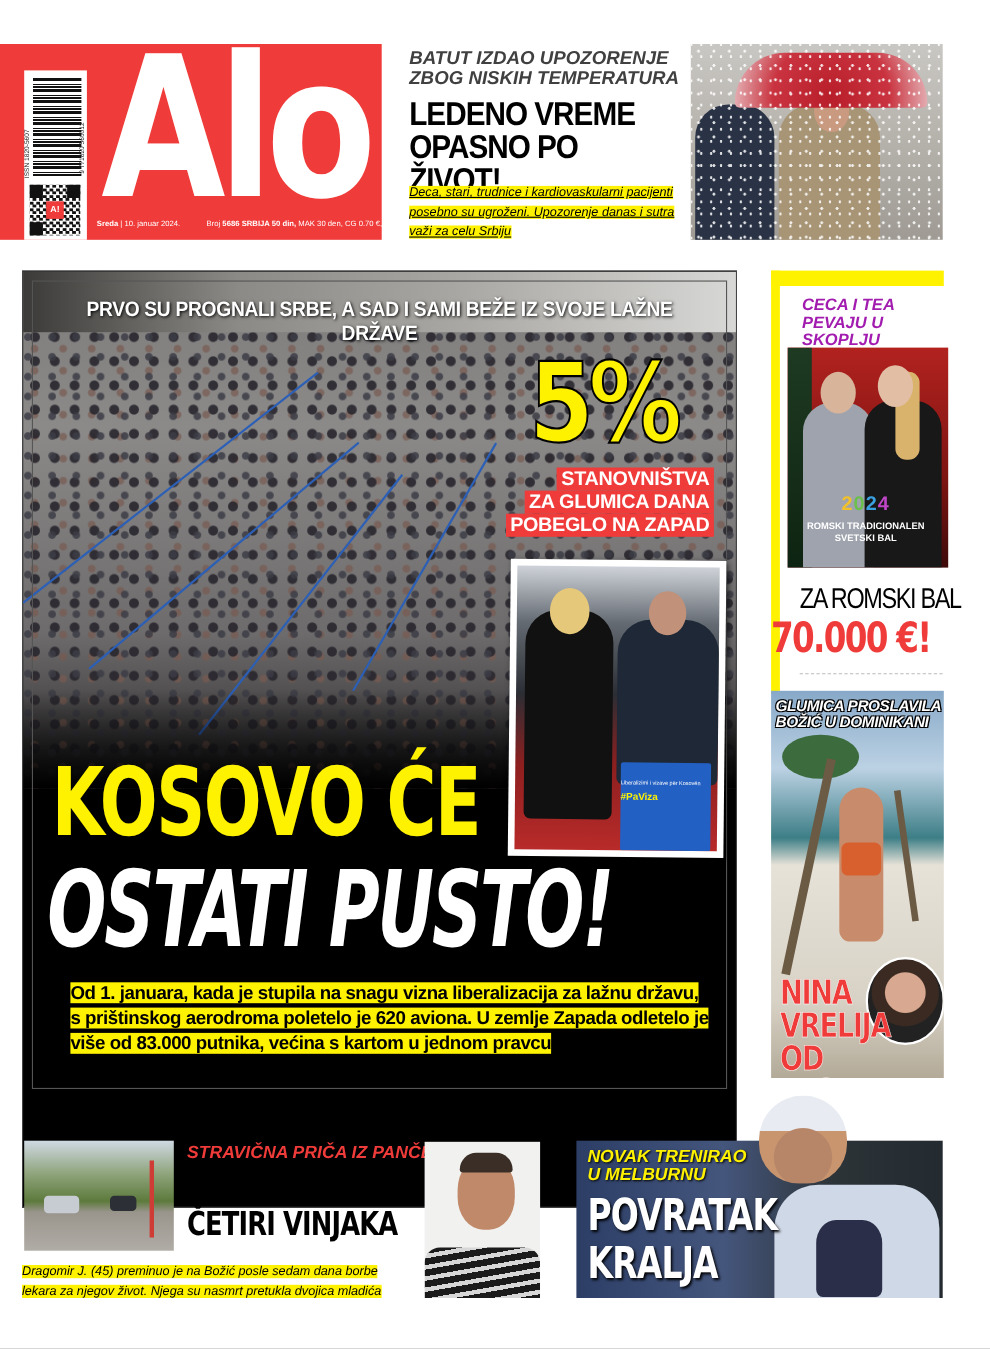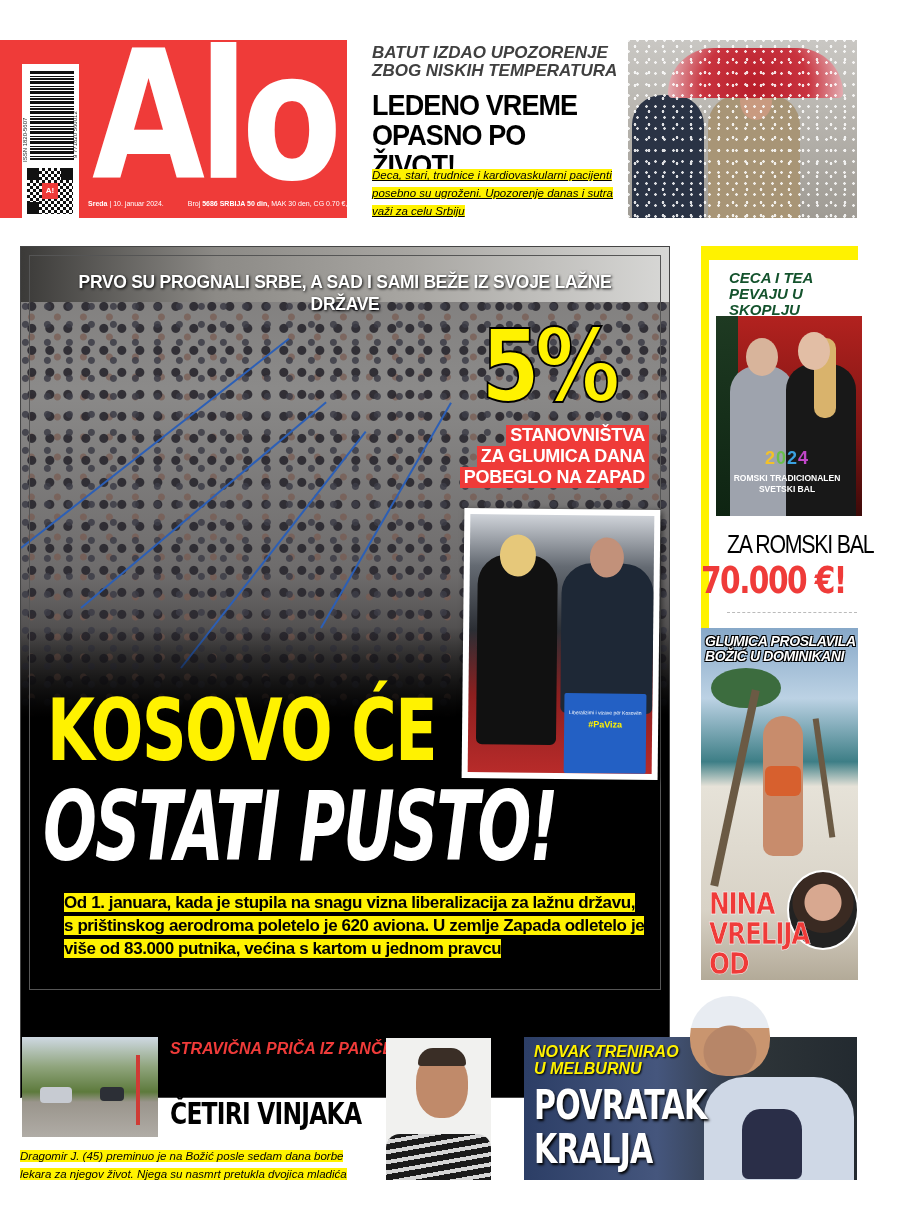--- a/index.html
+++ b/index.html
@@ -73,37 +73,37 @@
     #pct-sub span { display: inline-block; background: #ef3b39; color: #fff; font-weight: 700; font-size: 18px; line-height: 21px; padding: 0 4px; letter-spacing: -0.3px; }
 
     #couple-photo { left: 442px; top: 262px; width: 196px; height: 270px; background: #fff; padding: 6px; transform: rotate(0.6deg); box-shadow: 2px 2px 6px rgba(0,0,0,.6); }
     #couple-photo .inner { position: relative; width: 100%; height: 100%; overflow: hidden;
       background: linear-gradient(180deg, #cfd3d9 0%, #646a72 20%, #2b2e34 45%, #8d1f1f 70%, #b82b2a 100%); }
     #couple-photo .woman { position: absolute; left: 8px; top: 40px; width: 80px; height: 190px; border-radius: 30px 30px 6px 6px; background: #111; }
     #couple-photo .woman-head { position: absolute; left: 30px; top: 20px; width: 36px; height: 42px; border-radius: 50%; background: #e6c87a; }
     #couple-photo .man { position: absolute; left: 92px; top: 48px; width: 92px; height: 150px; border-radius: 30px 30px 6px 6px; background: #1e2836; }
     #couple-photo .man-head { position: absolute; left: 120px; top: 22px; width: 34px; height: 40px; border-radius: 50%; background: #c2917a; }
     #couple-photo .bag { position: absolute; left: 96px; top: 178px; width: 82px; height: 80px; background: #2360c4; border-radius: 2px;
-      color: #fff; font-size: 5px; text-align: center; padding-top: 16px; }
+      color: #fff; font-size: 5px; text-align: left; padding-top: 16px; }
     #couple-photo .bag .tag { color: #fff200; font-size: 9px; font-weight: 700; margin-top: 4px; display: block; }
 
     #main-headline-1 { left: 26px; top: 438px; width: 420px; color: #fff200; font-weight: 900; font-size: 86px; line-height: 90px;
       letter-spacing: -2px; transform: scaleX(0.72); transform-origin: left; white-space: nowrap; font-family: "DejaVu Sans", sans-serif; }
     #main-headline-2 { left: 22px; top: 530px; width: 620px; color: #fff; font-weight: 900; font-style: italic; font-size: 96px; line-height: 100px;
       letter-spacing: -3px; transform: scaleX(0.66); transform-origin: left; white-space: nowrap; font-family: "DejaVu Sans", sans-serif; }
     #main-lead { left: 10px; top: 644px; width: 616px; padding-left: 33px; }
     #main-lead span { background: #fff200; color: #000; font-weight: 700; font-size: 17px; line-height: 23px;
       -webkit-box-decoration-break: clone; box-decoration-break: clone; letter-spacing: -0.4px; }
     #main-inner-border { left: 8px; top: 8px; width: 632px; height: 735px; border: 1px solid #555; pointer-events: none; }
 
     
     #side-ceca { left: 701px; top: 246px; width: 157px; height: 372px; }
     #side-ceca .yellow-bar { position: absolute; left: 0; top: 0; width: 8px; height: 385px; background: #fff200; }
     #side-ceca .yellow-top { position: absolute; left: 0; top: 0; width: 157px; height: 14px; background: #fff200; }
-    #ceca-kicker { left: 28px; top: 24px; width: 130px; color: #14532d; font-weight: 900; font-style: italic; font-size: 15px; line-height: 16px; }
+    #ceca-kicker { left: 28px; top: 24px; width: 130px; color: #a21caf; font-weight: 900; font-style: italic; font-size: 15px; line-height: 16px; }
     #ceca-photo { left: 15px; top: 70px; width: 146px; height: 200px; overflow: hidden;
       background: linear-gradient(180deg, #b2221f 0%, #7c1412 60%, #3d0a09 100%); }
     #ceca-photo .tree { position: absolute; left: 0; top: 0; width: 22px; height: 200px; background: linear-gradient(180deg, #1e3a22, #0e2412); }
     #ceca-photo .p1 { position: absolute; left: 14px; top: 50px; width: 64px; height: 150px; border-radius: 26px 26px 0 0; background: #9ea3ad; }
     #ceca-photo .p1h { position: absolute; left: 30px; top: 22px; width: 32px; height: 38px; border-radius: 50%; background: #d8b49b; }
     #ceca-photo .p2 { position: absolute; left: 70px; top: 48px; width: 70px; height: 152px; border-radius: 26px 26px 0 0; background: #181818; }
     #ceca-photo .p2h { position: absolute; left: 82px; top: 16px; width: 32px; height: 38px; border-radius: 50%; background: #e2bea5; }
     #ceca-photo .hair { position: absolute; left: 98px; top: 22px; width: 22px; height: 80px; border-radius: 10px; background: #d9b36c; }
     #ceca-photo .year { position: absolute; left: 0; top: 132px; width: 142px; text-align: center; font-weight: 900; font-size: 18px; letter-spacing: 1px; }
     #ceca-photo .year span:nth-child(1){color:#f2c12a}

